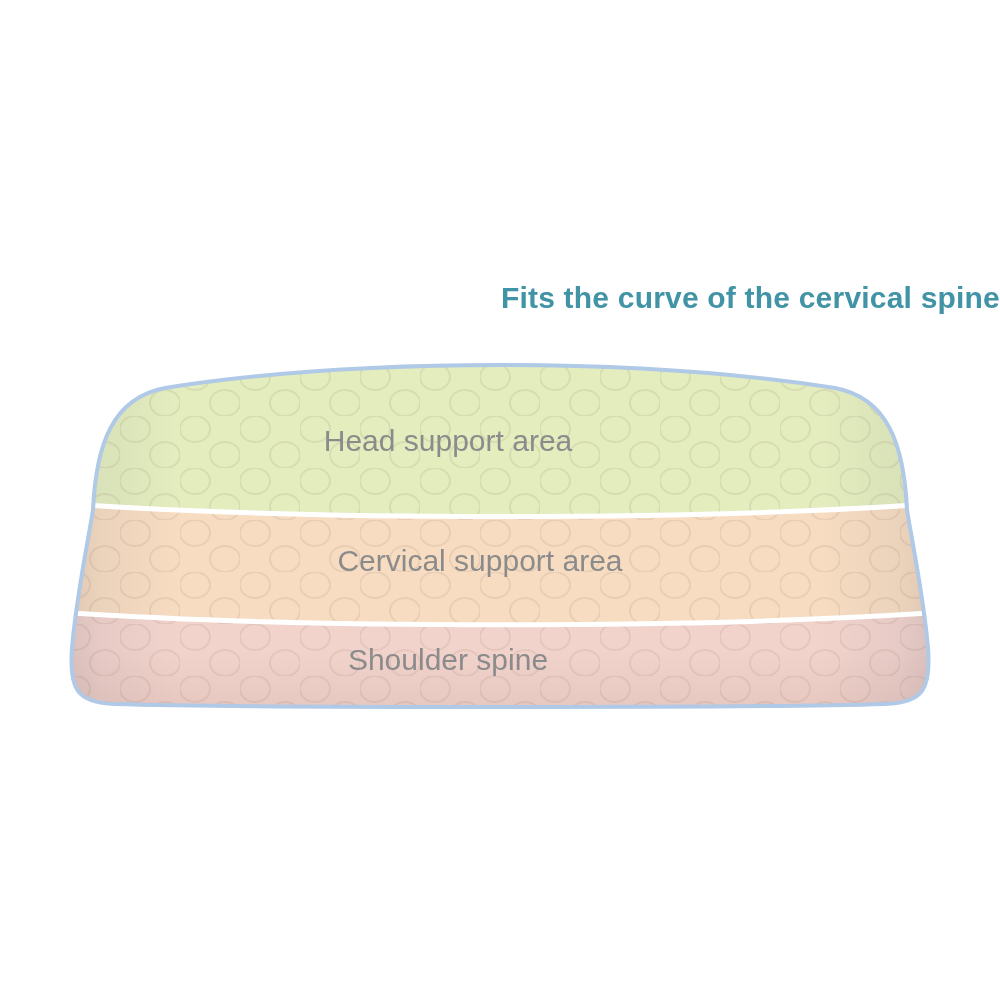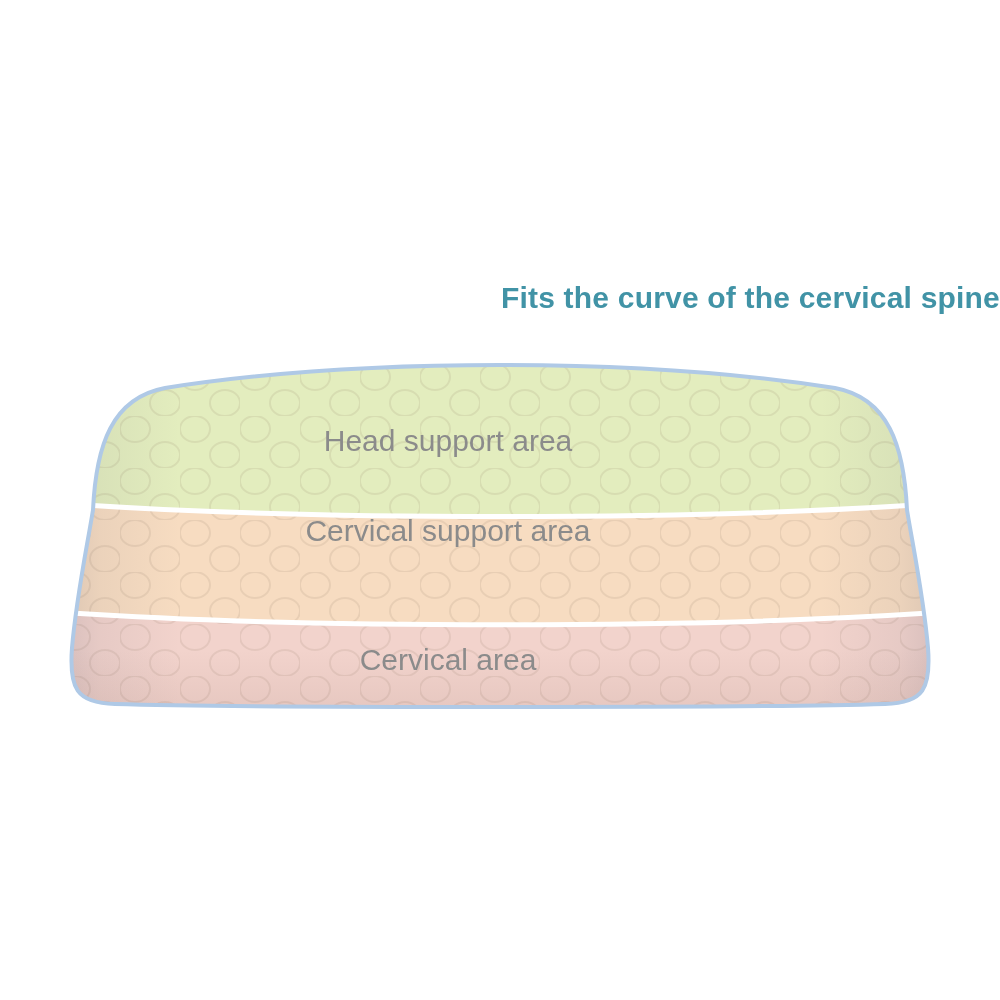--- a/index.html
+++ b/index.html
@@ -37,21 +37,21 @@
     position: absolute;
     left: 0;
     width: 896px;
     text-align: center;
     font-size: 30px;
     font-weight: 400;
     color: #8b8b8b;
     z-index: 2;
   }
   .zone-label.head     { top: 424px; }
-  .zone-label.cervical { top: 514px; }
+  .zone-label.cervical { top: 544px; padding-left: 32px; }
   .zone-label.shoulder { top: 643px; }
 </style>
 </head>
 <body>
 
 <div class="canvas">
 
   <div class="title">Fits the curve of the cervical spine</div>
 
   <svg class="pillow-svg" viewBox="0 0 1000 1000">
@@ -118,15 +118,15 @@
              C 760 708 240 708 115 704
              C 76 703 69 688 72 648
              C 76 600 86 552 93 510
              Z" fill="none" stroke-width="4" stroke-linejoin="round" stroke="#afc9e6"></path>
   </svg>
 
   <div class="zone-label head">Head support area</div>
 
   <div class="zone-label cervical">Cervical support area</div>
 
-  <div class="zone-label shoulder">Cervical area</div>
+  <div class="zone-label shoulder">Shoulder spine</div>
 
 </div>
 
 </body></html>

